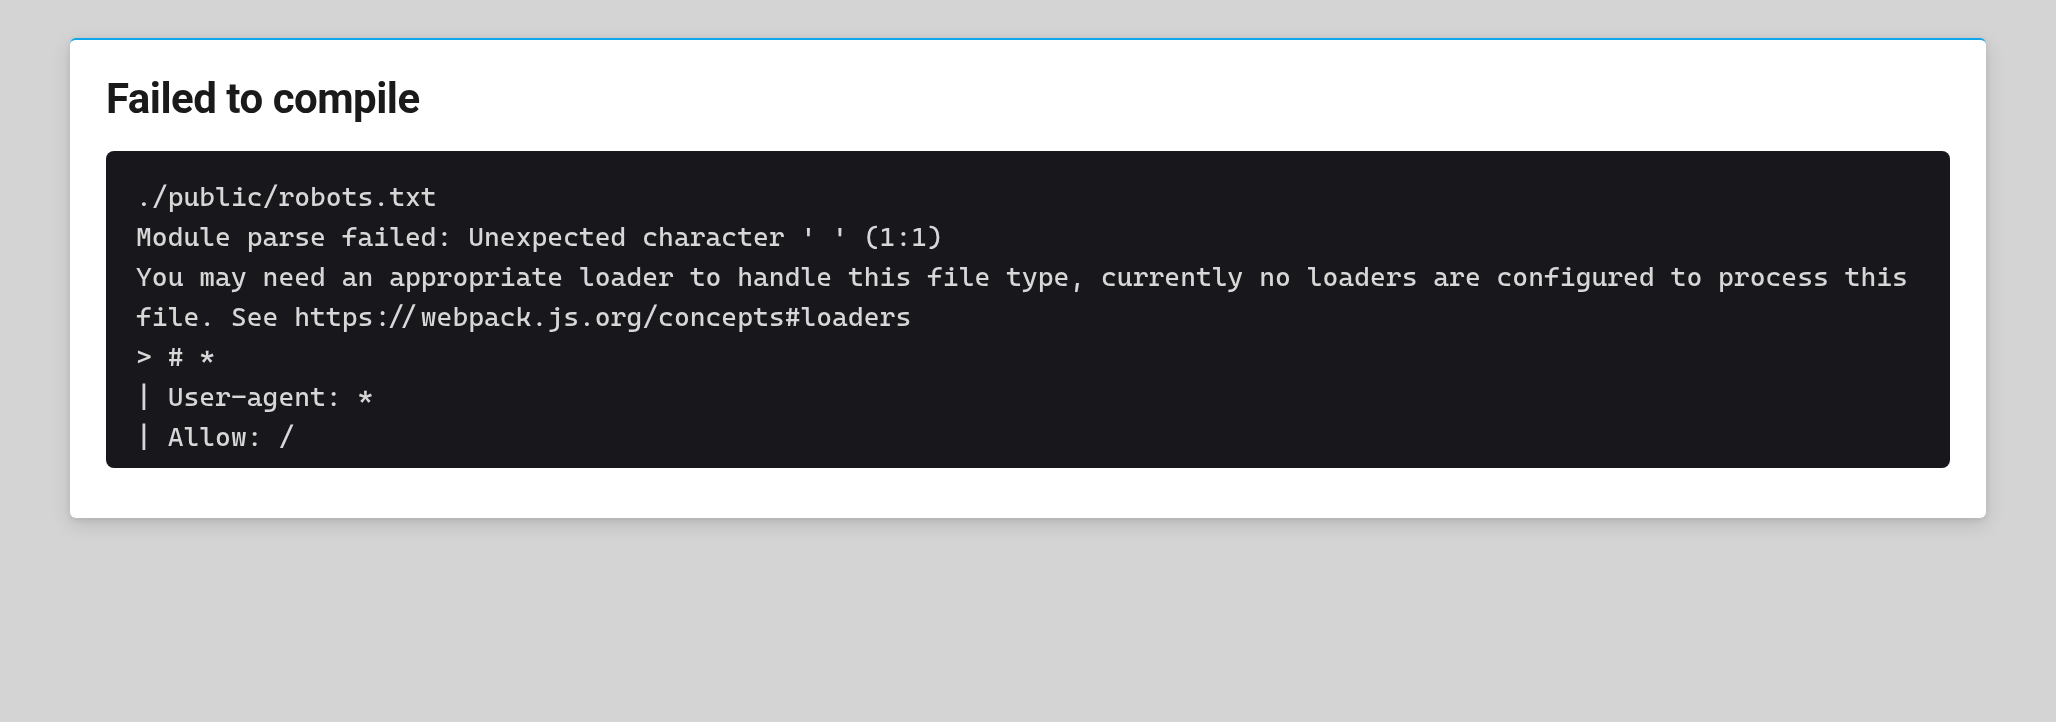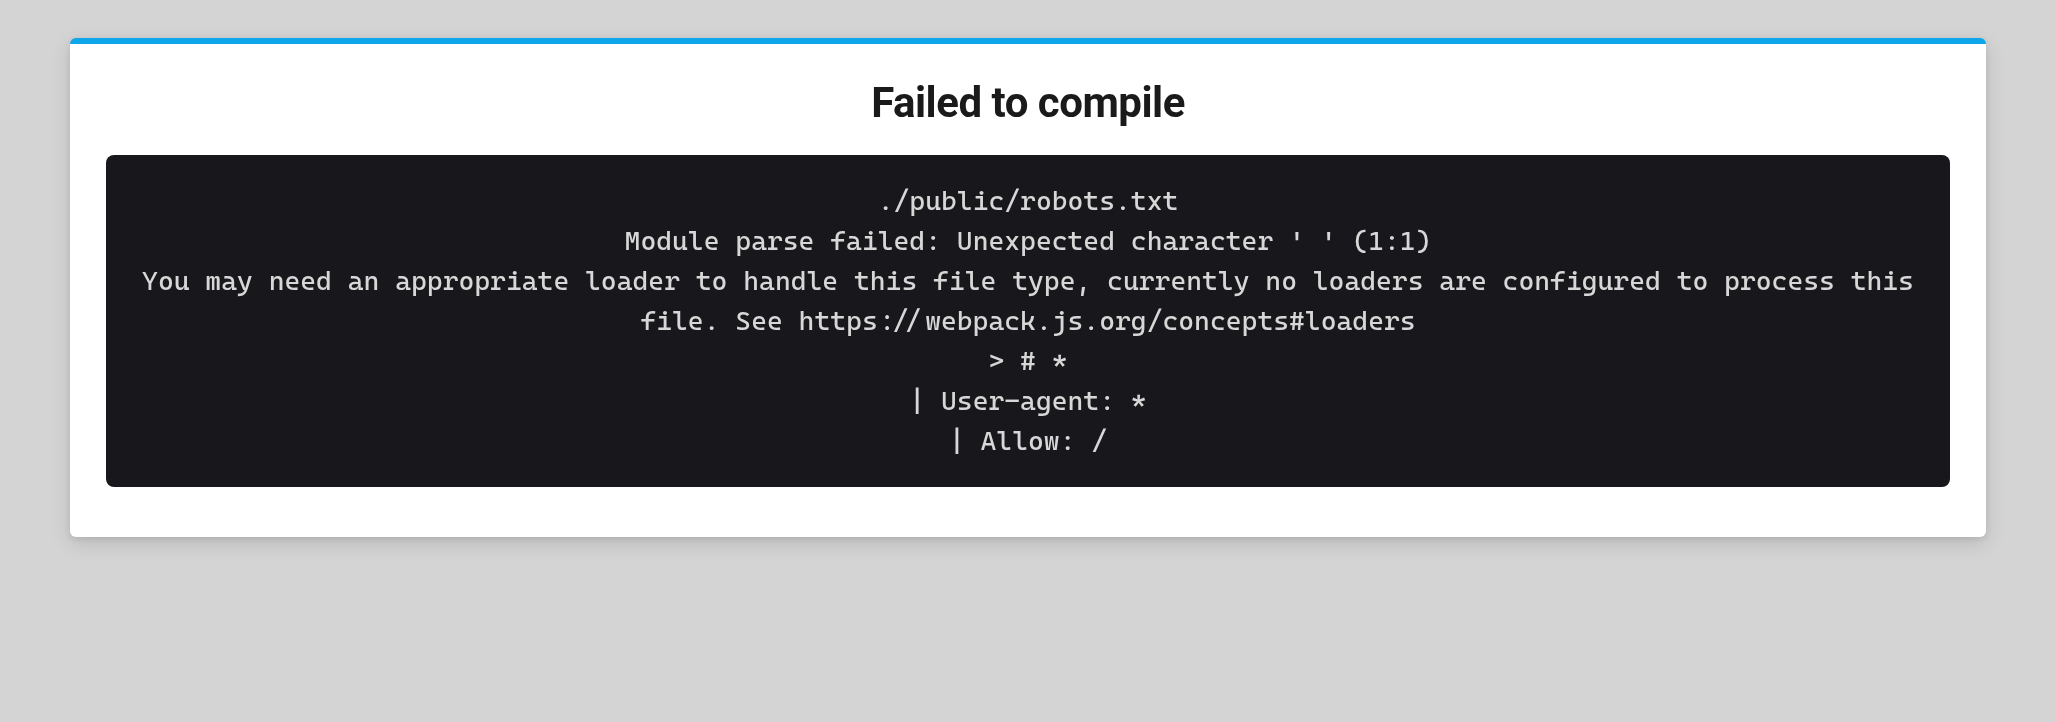--- a/index.html
+++ b/index.html
@@ -9,41 +9,40 @@
     }
     body {
       font-family: -apple-system, BlinkMacSystemFont, "Segoe UI", Roboto, Helvetica, Arial, sans-serif;
       background: #d4d4d4;
       min-height: 722px;
       width: 2056px;
       padding: 38px 70px 38px 70px;
     }
     .error-card {
       background: #ffffff;
-      border-top: 6px solid #0ea5e9;
+      border-top: 2px solid #0ea5e9;
       border-radius: 6px;
       box-shadow: 0 6px 20px rgba(0,0,0,0.13), 0 2px 6px rgba(0,0,0,0.08);
       overflow: hidden;
-      text-align: center;
     }
     .card-inner {
       padding: 34px 36px 28px 36px;
     }
     .title {
       font-size: 42px;
       font-weight: 700;
       color: #1a1a1a;
       margin-bottom: 28px;
       letter-spacing: -0.5px;
     }
     .code-block {
       background: #18171b;
       color: #d7d7d7;
       border-radius: 8px;
-      padding: 26px 30px 26px 30px;
+      padding: 26px 30px 11px 30px;
       font-family: "SF Mono", ui-monospace, Menlo, Monaco, "Cascadia Code", Consolas, monospace;
       font-size: 27px;
       line-height: 1.48;
       white-space: pre-wrap;
       word-wrap: break-word;
       margin-bottom: 22px;
     }
     .footer-note {
       font-size: 24px;
       color: #8b8b8b;

